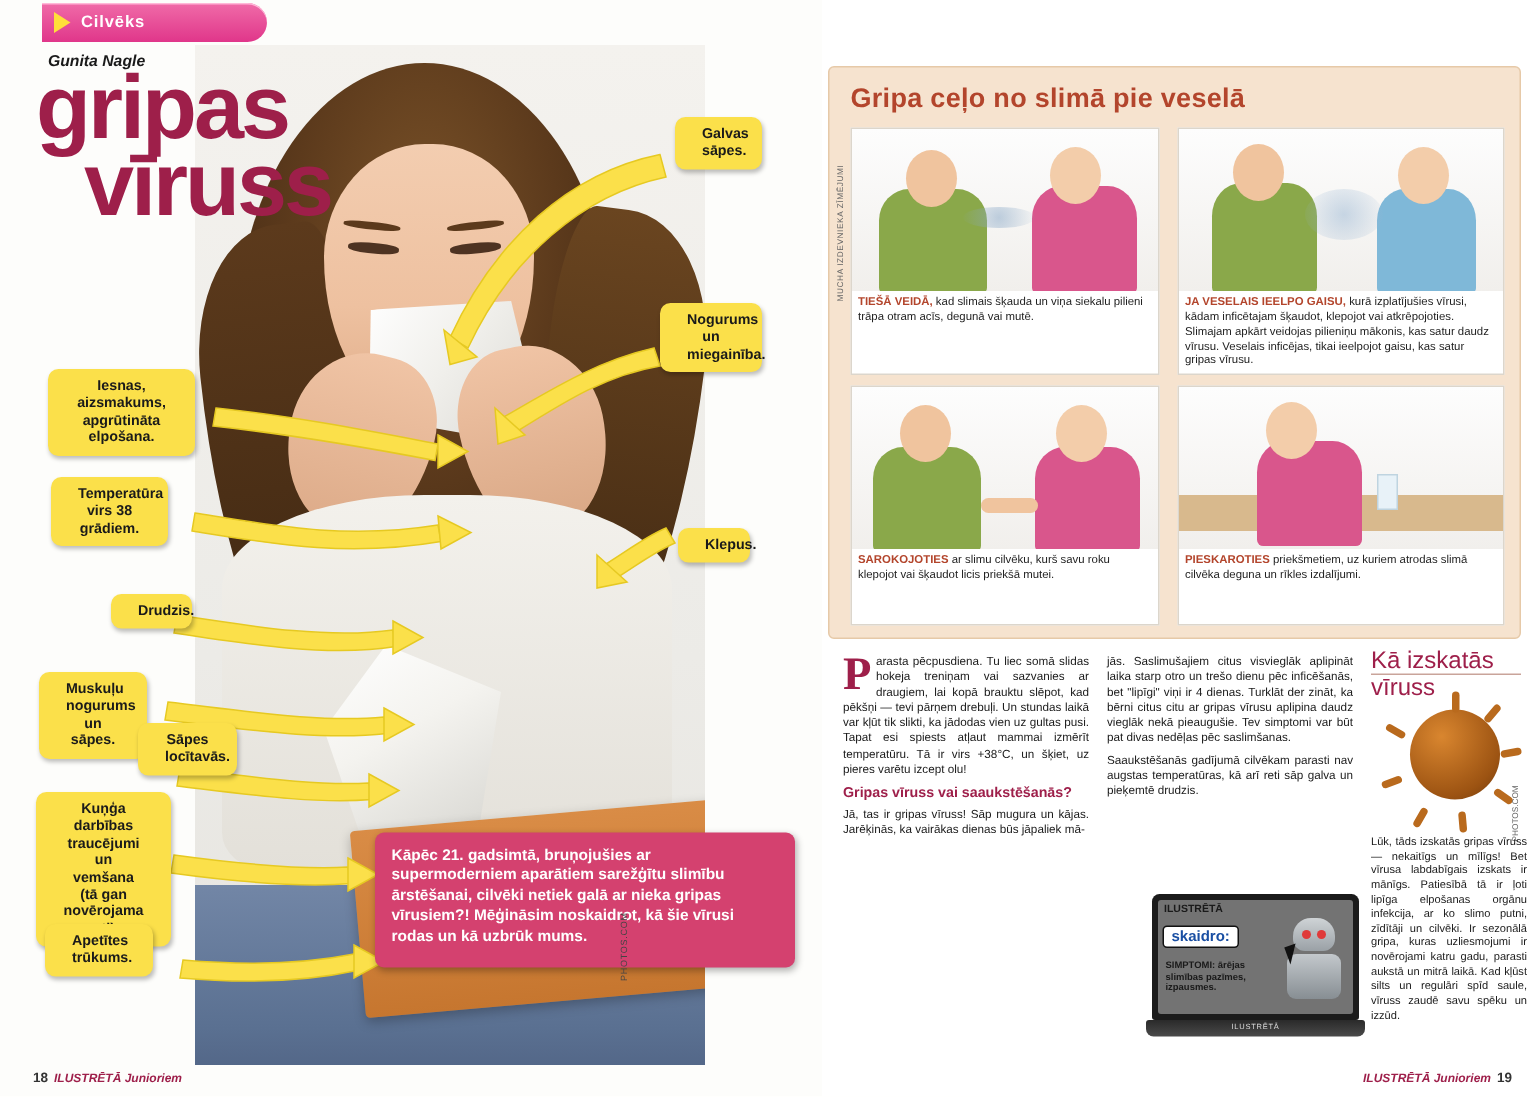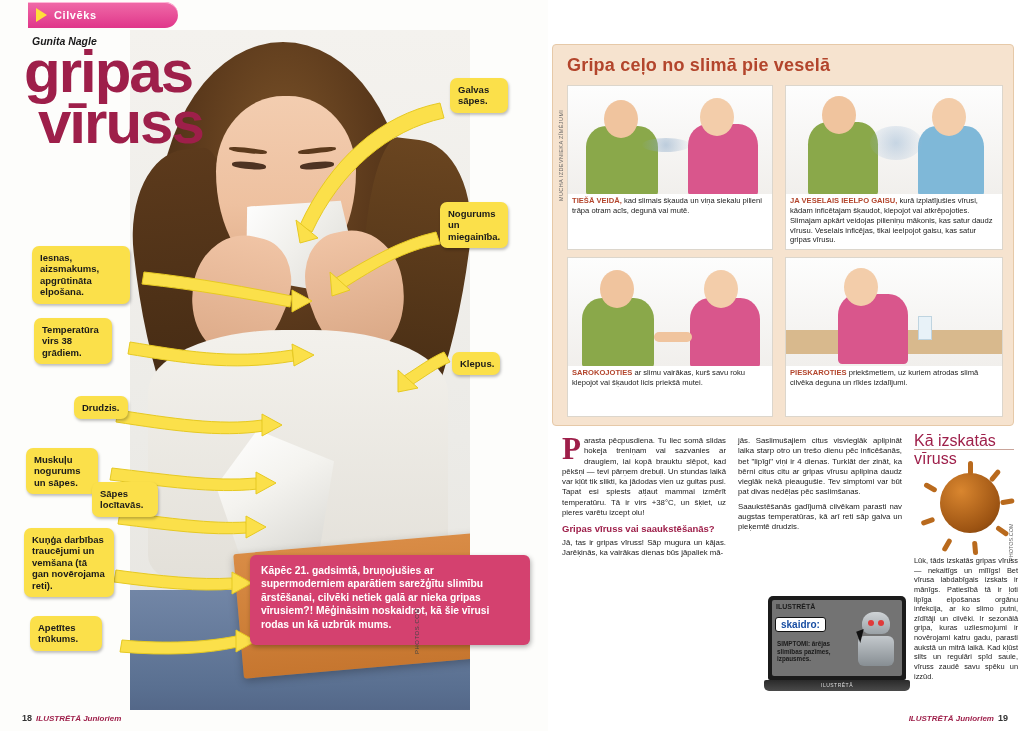--- a/index.html
+++ b/index.html
@@ -58,21 +58,21 @@
     line-height: .95; letter-spacing: -1px;
   }
   .hl-line2 {
     font-size: 60px; font-weight: bold; color: #9e1f4a;
     line-height: .85; letter-spacing: -2px;
     margin-top: -2px;
   }
   .hl-line3 {
     font-size: 60px; font-weight: bold; color: #9e1f4a;
     line-height: .85; letter-spacing: -2px;
-    margin-left: 14px;
+    margin-left: 32px;
   }
 
   
   .photo {
     position: absolute; left: 130px; top: 30px;
     width: 340px; height: 680px;
     background:
       radial-gradient(ellipse 150px 190px at 46% 24%, #6b4526 0%, #4a2c16 55%, rgba(74,44,22,0) 75%),
       linear-gradient(to bottom, #f4f2ee 0%, #ecebe7 60%, #e6e4df 100%);
     overflow: hidden;
@@ -166,23 +166,23 @@
     border-radius: 3px;
   }
 
   
   .callout {
     position: absolute;
     background: #fbe04a;
     border-radius: 7px;
     font-size: 9.5px; font-weight: bold; color: #1a1a1a;
     line-height: 1.2;
-    padding: 6px 8px;
+    padding: 6px 18px;
     box-shadow: 1px 2px 3px rgba(0,0,0,.25);
-    text-align: left;
+    text-align: center;
     z-index: 6;
   }
   .arrow {
     position: absolute;
     z-index: 5;
     pointer-events: none;
   }
 
   
   .pink-box {
@@ -506,21 +506,21 @@
 
       <div class="cell" style="left:14px; top:212px; width:206px; height:160px;">
         <div class="cell-img">
           <div class="p-body" style="left:14px; top:40px; width:72px; height:70px; background:#8aa84a;"></div>
           <div class="p-head" style="left:32px; top:12px; width:34px; height:38px; background:#f0c49e;"></div>
           <div class="p-body" style="left:122px; top:40px; width:70px; height:70px; background:#d9568c;"></div>
           <div class="p-head" style="left:136px; top:12px; width:34px; height:38px; background:#f3cdaa;"></div>
           <div style="position:absolute; left:86px; top:74px; width:38px; height:10px; background:#f0c49e; border-radius:5px;"></div>
         </div>
         <div class="cell-txt">
-          <b>SAROKOJOTIES</b><span> ar slimu vairākas, kurš savu roku klepojot vai šķaudot licis priekšā mutei.</span>
+          <b>SAROKOJOTIES</b><span> ar slimu cilvēku, kurš savu roku klepojot vai šķaudot licis priekšā mutei.</span>
         </div>
       </div>
 
       <div class="cell" style="left:232px; top:212px; width:218px; height:160px;">
         <div class="cell-img">
           <div style="position:absolute; left:0; bottom:12px; width:100%; height:24px; background:#d8b98d;"></div>
           <div class="p-body" style="left:52px; top:36px; width:70px; height:70px; background:#d9568c;"></div>
           <div class="p-head" style="left:58px; top:10px; width:34px; height:38px; background:#f3cdaa;"></div>
           <div style="position:absolute; left:132px; top:58px; width:14px; height:24px; background:#e8f2f8; border:1px solid #bfd4e0;"></div>
         </div>

